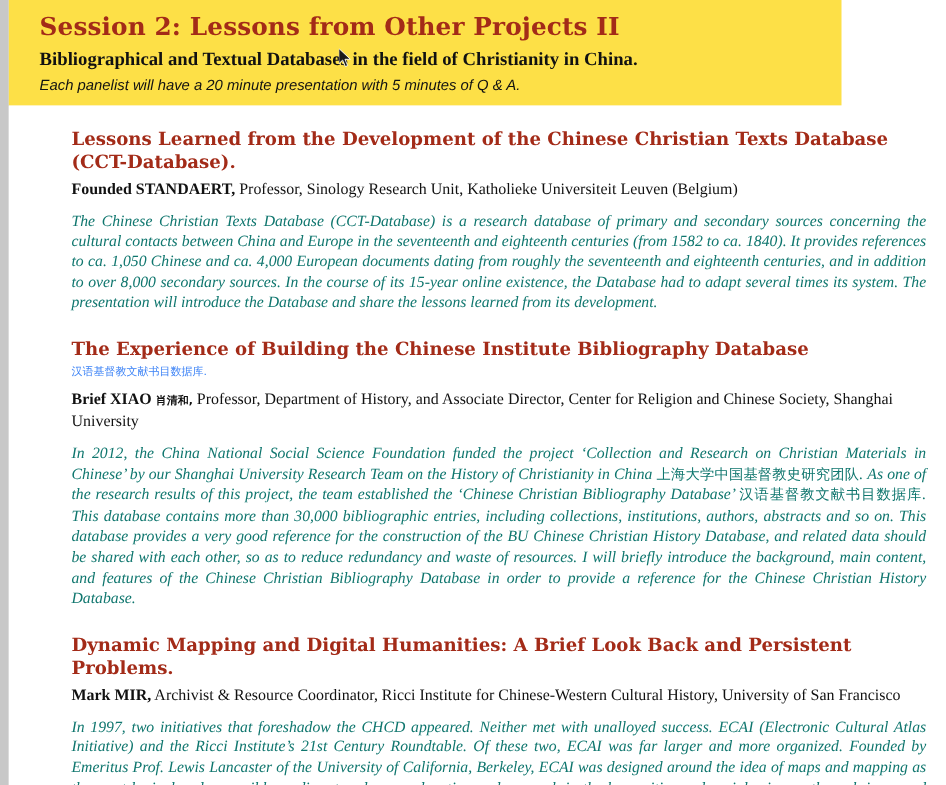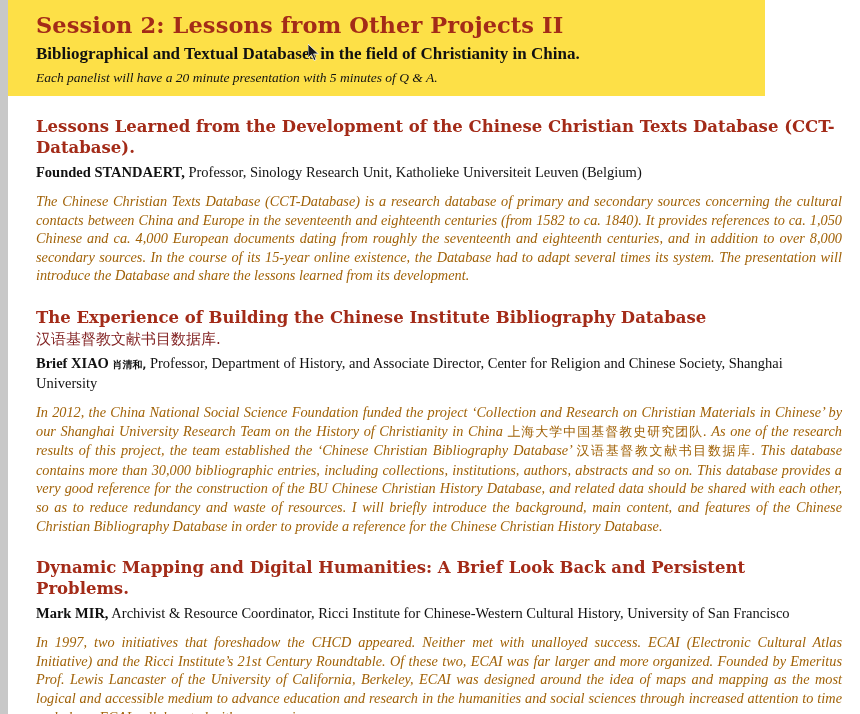--- a/index.html
+++ b/index.html
@@ -51,21 +51,21 @@
   .session-subtitle {
     font-family: "Liberation Serif", serif;
     font-size: 17px;
     font-weight: bold;
     color: #111111;
     line-height: 22px;
     margin: 3px 0 0 0;
     position: relative;
   }
   .session-note {
-    font-family: Liberation Serif, serif;
+    font-family: Liberation Sans, sans-serif;
     font-style: italic;
     font-size: 13.5px;
     color: #111111;
     line-height: 18px;
     margin: 4px 0 0 0;
   }
   
   .cursor {
     position: absolute;
     left: 300px;
@@ -79,36 +79,37 @@
     left: 8px;
     top: 96px;
     width: 852px;
     height: 618px;
     background: #ffffff;
     box-sizing: border-box;
     padding: 0 18px 0 28px;
   }
   .entry {
     margin-top: 22px;
+    margin-left: 29px;
   }
   .entry:first-child { margin-top: 20px; }
   .talk-title {
     font-family: "DejaVu Serif", serif;
     font-size: 16.5px;
     font-weight: bold;
     color: #a32b18;
     line-height: 21px;
     margin: 0;
     max-width: 800px;
   }
   .talk-title-cn {
     font-family: "DejaVu Sans", sans-serif;
-    font-size: 15px;
+    font-size: 10px;
     font-weight: normal;
-    color: #7f1d1d;
+    color: #3b82f6;
     line-height: 20px;
     margin: 1px 0 0 0;
   }
   .speaker {
     font-family: "Liberation Serif", serif;
     font-size: 14.5px;
     line-height: 19px;
     margin: 5px 0 0 0;
     color: #111111;
     max-width: 810px;
@@ -122,21 +123,21 @@
     font-size: 10px;
   }
   .abstract {
     font-family: "Liberation Serif", serif;
     font-style: italic;
     font-size: 14.3px;
     line-height: 18.6px;
     text-align: justify;
     margin: 10px 0 0 0;
     max-width: 818px;
-    color: #a16207;
+    color: #0f766e;
   }
   .abstract .cn {
     font-family: "DejaVu Sans", sans-serif;
     font-style: normal;
     font-size: 13px;
   }
   .clipped {
     overflow: hidden;
   }
 </style>

